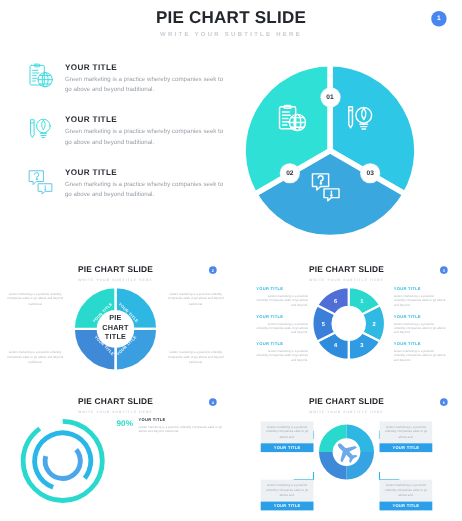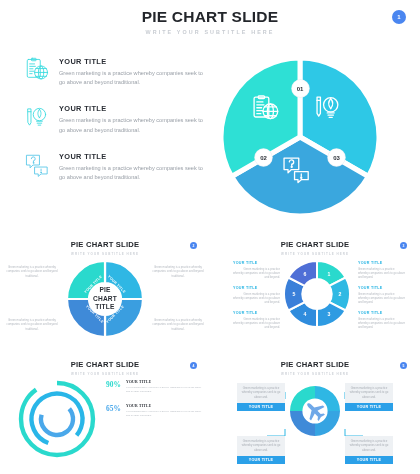--- a/index.html
+++ b/index.html
@@ -69,21 +69,21 @@
   
   .s3{left:210px;top:232px;width:210px;height:120px;}
   .s3 .donutwrap{position:absolute;left:73px;top:28px;width:68px;height:68px;}
   .s3 .lbl{position:absolute;width:47px;}
   .s3 .lbl .tiny-title{margin-bottom:1.5px;}
 
   
   .s4{left:0;top:352px;width:210px;height:122px;}
   .s4 .arcs{position:absolute;left:16px;top:26px;width:82px;height:82px;}
   .s4 .rows{position:absolute;left:106px;top:28px;width:96px;}
-  .s4 .prow{display:flex;align-items:flex-start;margin-bottom:10px;font-family:Liberation Serif, serif;}
+  .s4 .prow{display:flex;align-items:flex-start;margin-bottom:10px;}
   .s4 .pct{font-size:7.4px;font-weight:bold;width:20px;flex:0 0 20px;}
   .s4 .ptxt{flex:1;}
   .s4 .ptxt .tiny-title{color:#2b2f36;margin-bottom:1.5px;}
 
   
   .s5{left:210px;top:352px;width:210px;height:122px;}
   .s5 .planewrap{position:absolute;left:79px;top:33px;width:52px;height:52px;}
   .s5 .callout{position:absolute;width:48px;}
   .s5 .co-body{background:#eef1f4;padding:3px 3px 3.5px 3px;}
   .s5 .co-body .tiny{text-align:center;color:#a9aeb5;}
@@ -334,27 +334,20 @@
     </div>
 
     <div class="rows">
       <div class="prow">
         <div class="pct" style="color:#2ad9cd;">90%</div>
         <div class="ptxt">
           <div class="tiny-title">YOUR TITLE</div>
           <div class="tiny">Green marketing is a practice whereby companies seek to go above and beyond traditional.</div>
         </div>
       </div>
-      <div class="prow">
-        <div class="pct" style="color:#4aa8ea;">65%</div>
-        <div class="ptxt">
-          <div class="tiny-title">YOUR TITLE</div>
-          <div class="tiny">Green marketing is a practice whereby companies seek to go above and beyond traditional.</div>
-        </div>
-      </div>
     </div>
   </div>
 
   <div class="thumb s5">
     <div style="position:absolute;left:0;top:8px;width:210px;">
       <div class="t-title">PIE CHART SLIDE</div>
       <div class="t-sub">WRITE YOUR SUBTITLE HERE</div>
     </div>
     <div class="pagebadge thumb-badge" style="position:absolute;right:13px;top:10px;">5</div>
 

